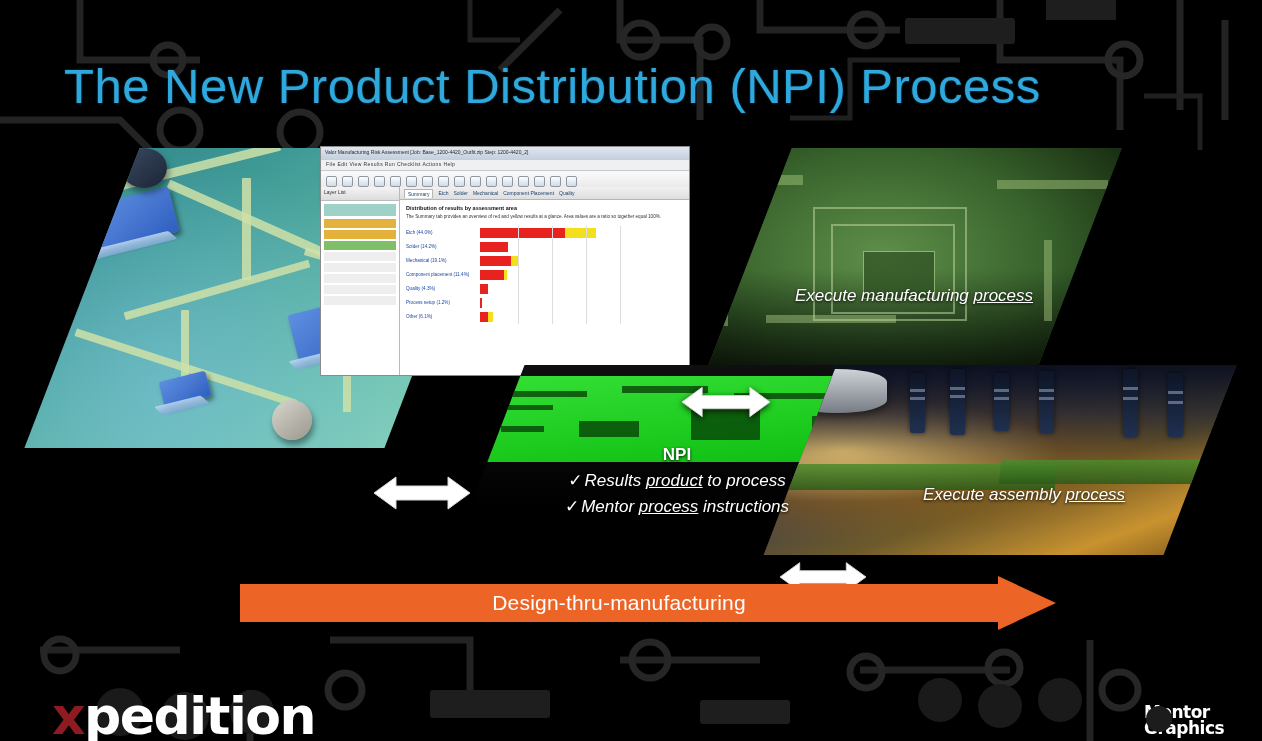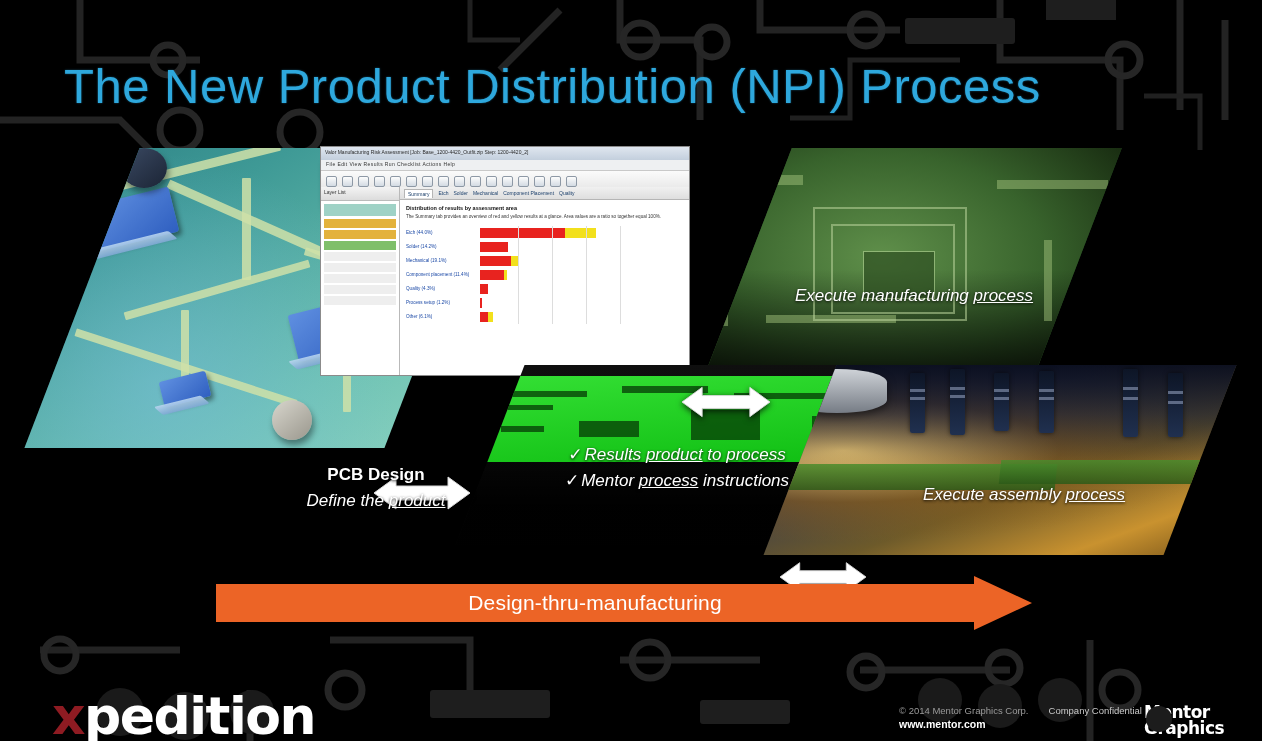--- a/index.html
+++ b/index.html
@@ -121,21 +121,21 @@
   .lbl .t1{font-size:17px;font-weight:bold;line-height:26px;}
   .lbl .t2{font-size:17px;font-style:italic;line-height:26px;}
   .lbl u{}
   .check{font-style:normal;margin-right:2px;}
 
   
   .darrow{position:absolute;}
   .darrow svg{display:block;filter:drop-shadow(0 2px 3px rgba(0,0,0,.75));}
 
   
-  .banner{position:absolute;left:216px;top:576px;width:816px;height:54px;}
+  .banner{position:absolute;left:240px;top:576px;width:816px;height:54px;}
   .banner svg{display:block;}
   .banner-text{position:absolute;left:0;top:0;width:816px;height:54px;
      display:flex;align-items:center;justify-content:center;padding-right:58px;
      box-sizing:border-box;color:#fff;font-size:21px;letter-spacing:.2px;}
 
   
   .xped{position:absolute;left:52px;top:694px;height:44px;display:flex;align-items:center;}
   .xped .wordmark{font-size:52px;font-weight:bold;color:#ffffff;letter-spacing:-1.5px;
      line-height:40px;font-family:"DejaVu Sans",sans-serif;}
   .xped .xmark{position:relative;display:inline-block;color:#8e1b22;}
@@ -419,53 +419,46 @@
       </svg>
     </div>
     <div class="darrow" style="left:780px;top:418px">
       <svg width="86" height="38" viewBox="0 0 96 40">
         <polygon points="0,20 22,4 22,13 74,13 74,4 96,20 74,36 74,27 22,27 22,36" fill="#ffffff" stroke="#d8d8d8" stroke-width="1"></polygon>
       </svg>
     </div>
 
   </div>
 
-  <div class="lbl" style="left:245px;top:462px;width:262px">
-    <div class="t1">PCB Design</div>
-    <div class="t2"><span>Define the </span><u>product</u></div>
-  </div>
 
   <div class="lbl" style="left:783px;top:283px;width:262px">
     <div class="t2"><span>Execute manufacturing </span><u>process</u></div>
   </div>
 
   <div class="lbl" style="left:546px;top:442px;width:262px">
+    <div class="t1">NPI</div>
     <div class="t2"><span class="check">✓</span><span>Results </span><u>product</u><span> to process</span></div>
     <div class="t2"><span class="check">✓</span><span>Mentor </span><u>process</u><span> instructions</span></div>
   </div>
 
   <div class="lbl" style="left:893px;top:482px;width:262px">
     <div class="t2"><span>Execute assembly </span><u>process</u></div>
   </div>
 
   <div class="banner">
     <svg width="816" height="54" viewBox="0 0 816 54">
       <polygon points="0,8 758,8 758,0 816,27 758,54 758,46 0,46" fill="#ec6426"></polygon>
     </svg>
     <div class="banner-text">Design-thru-manufacturing</div>
   </div>
 
   <div class="xped">
     <div class="wordmark"><span class="xmark">x</span><span>pedition</span></div>
   </div>
 
-  <div class="copy">
-    <div class="line1"><span>© 2014 Mentor Graphics Corp.</span><span class="cc">Company Confidential</span></div>
-    <div class="line2">www.mentor.com</div>
-  </div>
 
   <div class="mglogo">
     <div class="mg-dot"></div>
     <span>Mentor</span>
     <span>Graphics</span>
   </div>
 
 </div>
 
 </body></html>

